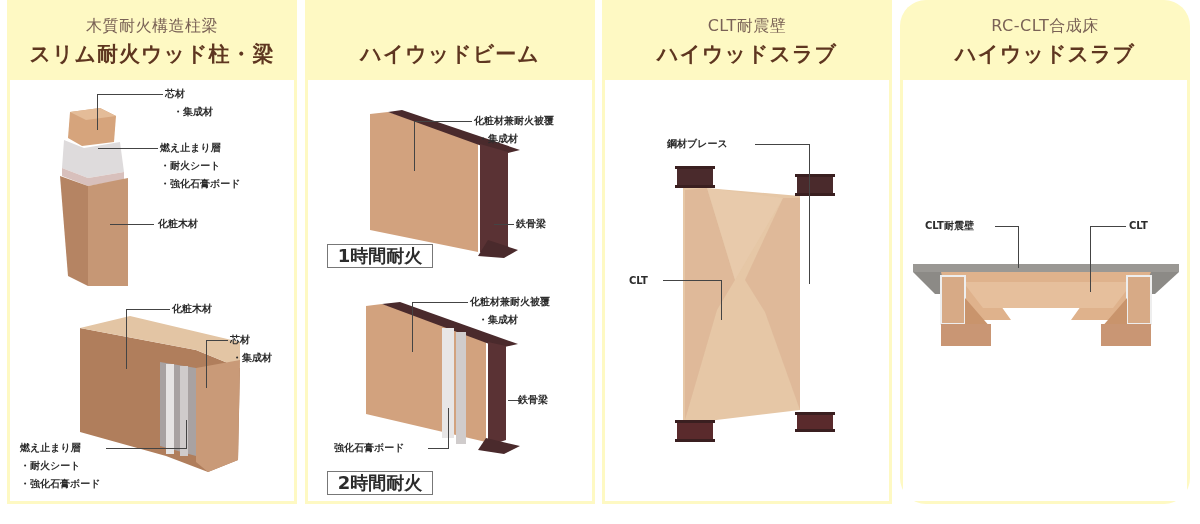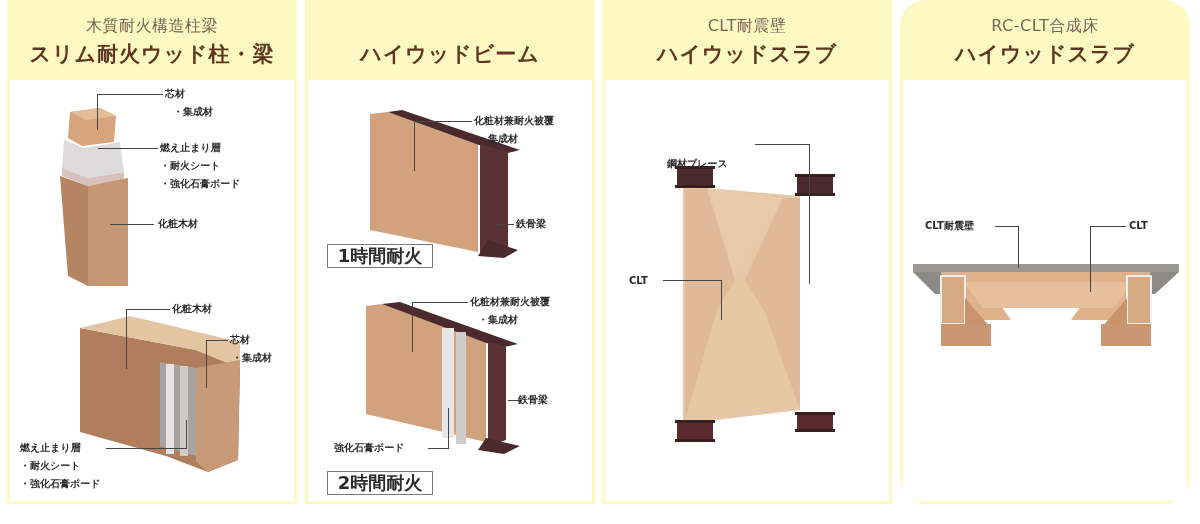--- a/index.html
+++ b/index.html
@@ -140,21 +140,21 @@
       <rect x="190" y="113" width="40" height="3" fill="#3a1f20"></rect>
 
       <rect x="72" y="342" width="36" height="18" fill="#5a2a2c"></rect>
       <rect x="70" y="340" width="40" height="3" fill="#3a1f20"></rect>
       <rect x="70" y="359" width="40" height="3" fill="#3a1f20"></rect>
       <rect x="192" y="334" width="36" height="16" fill="#5a2a2c"></rect>
       <rect x="190" y="332" width="40" height="3" fill="#3a1f20"></rect>
       <rect x="190" y="349" width="40" height="3" fill="#3a1f20"></rect>
     </svg>
 
-    <div class="lbl" style="left:62px;top:56px;margin-top:20px;">鋼材ブレース</div>
+    <div class="lbl" style="left:62px;top:56px;">鋼材ブレース</div>
     <div class="line" style="left:150px;top:64px;width:55px;height:1px;"></div>
     <div class="line" style="left:204px;top:64px;width:1px;height:140px;"></div>
 
     <div class="lbl" style="left:24px;top:193px;">CLT</div>
     <div class="line" style="left:58px;top:200px;width:58px;height:1px;"></div>
     <div class="line" style="left:116px;top:200px;width:1px;height:40px;"></div>
   </div>
 </div>
 
 <div class="panel" style="left:900px;border-radius:26px;">

